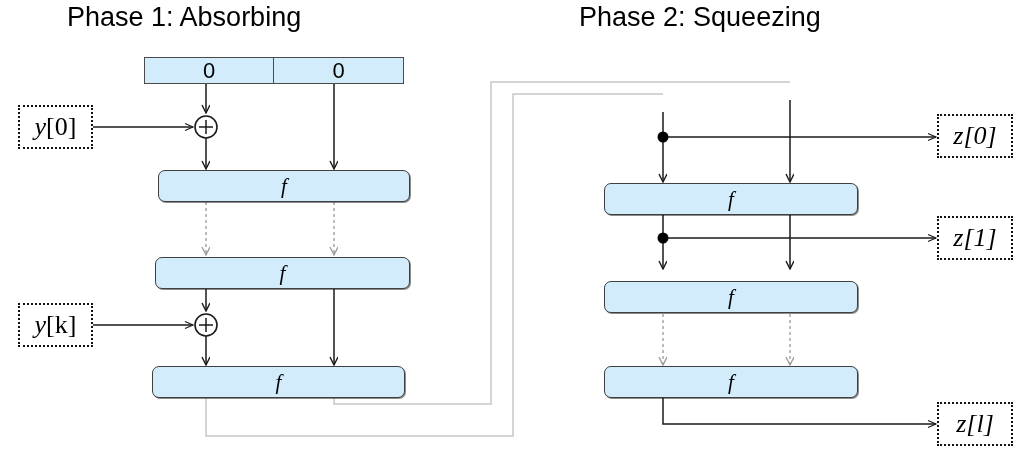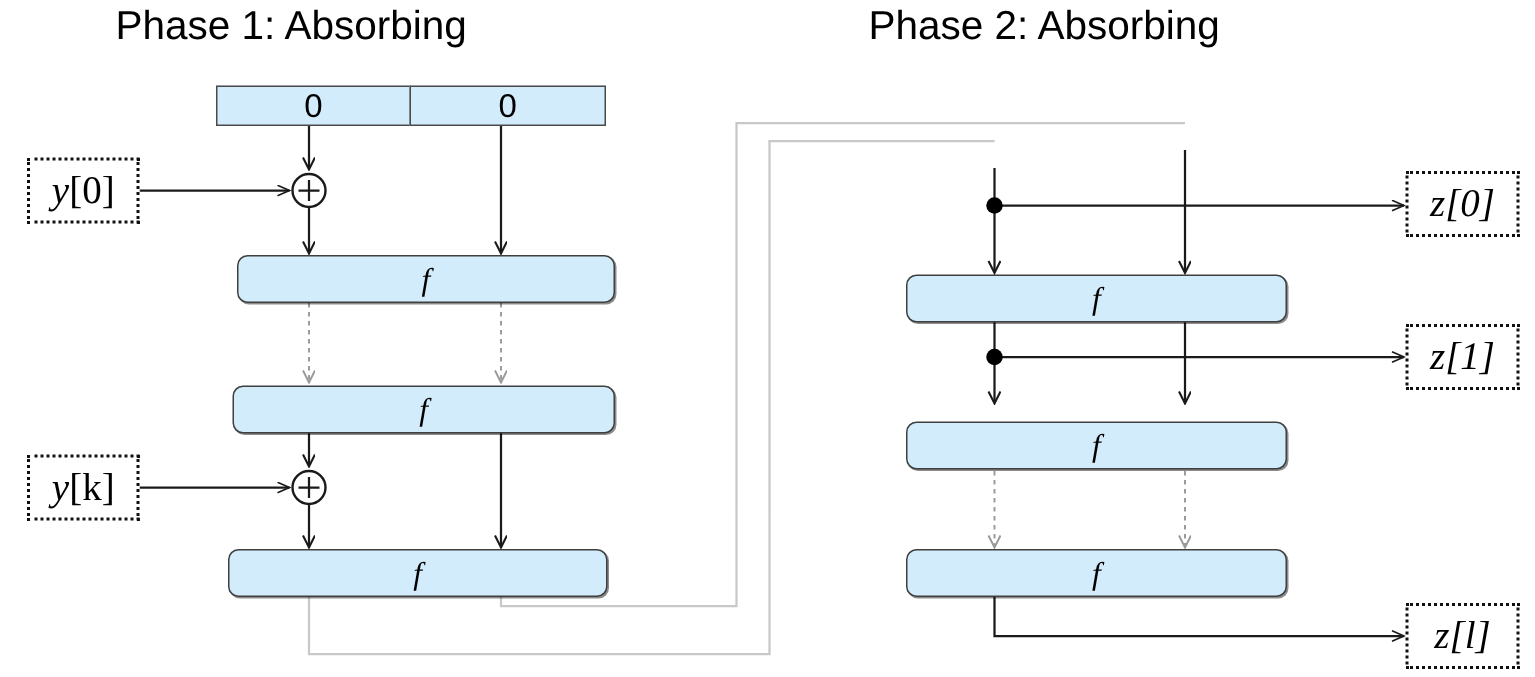--- a/index.html
+++ b/index.html
@@ -10,21 +10,21 @@
 
   .phase-title{
     position:absolute;
     font-family:"Liberation Sans", sans-serif;
     font-size:27px;
     font-weight:400;
     color:#000;
     white-space:nowrap;
     letter-spacing:0px;
   }
-  #title-p1{left:77px; top:2px;}
+  #title-p1{left:67px; top:2px;}
   #title-p2{left:579px; top:2px;}
 
   .state-cell{
     position:absolute;
     background:#d2ecfb;
     border:1px solid #4a4a4a;
     box-sizing:border-box;
     display:flex;align-items:center;justify-content:center;
     font-family:"Liberation Sans", sans-serif;
     font-size:22px;color:#000;
@@ -164,21 +164,21 @@
       <circle cx="206" cy="127" r="11" fill="#fff" stroke="#1a1a1a" stroke-width="1.6"></circle>
       <path d="M199,127 L213,127 M206,120 L206,134" stroke="#1a1a1a" stroke-width="1.5"></path>
     </g>
     <g>
       <circle cx="206" cy="325" r="11" fill="#fff" stroke="#1a1a1a" stroke-width="1.6"></circle>
       <path d="M199,325 L213,325 M206,318 L206,332" stroke="#1a1a1a" stroke-width="1.5"></path>
     </g>
   </svg>
 
   <div class="phase-title" id="title-p1">Phase 1: Absorbing</div>
-  <div class="phase-title" id="title-p2">Phase 2: Absorbing</div>
+  <div class="phase-title" id="title-p2">Phase 2: Squeezing</div>
 
   <div class="state-cell" style="left:144px;top:57px;width:130px;height:27px;">0</div>
   <div class="state-cell" style="left:273px;top:57px;width:131px;height:27px;">0</div>
 
   <div class="fbox" style="left:158px;top:170px;width:252px;height:32px;">f</div>
   <div class="fbox" style="left:155px;top:257px;width:255px;height:32px;">f</div>
   <div class="fbox" style="left:152px;top:366px;width:253px;height:32px;">f</div>
 
   <div class="fbox" style="left:604px;top:183px;width:254px;height:32px;">f</div>
   <div class="fbox" style="left:604px;top:281px;width:254px;height:32px;">f</div>

